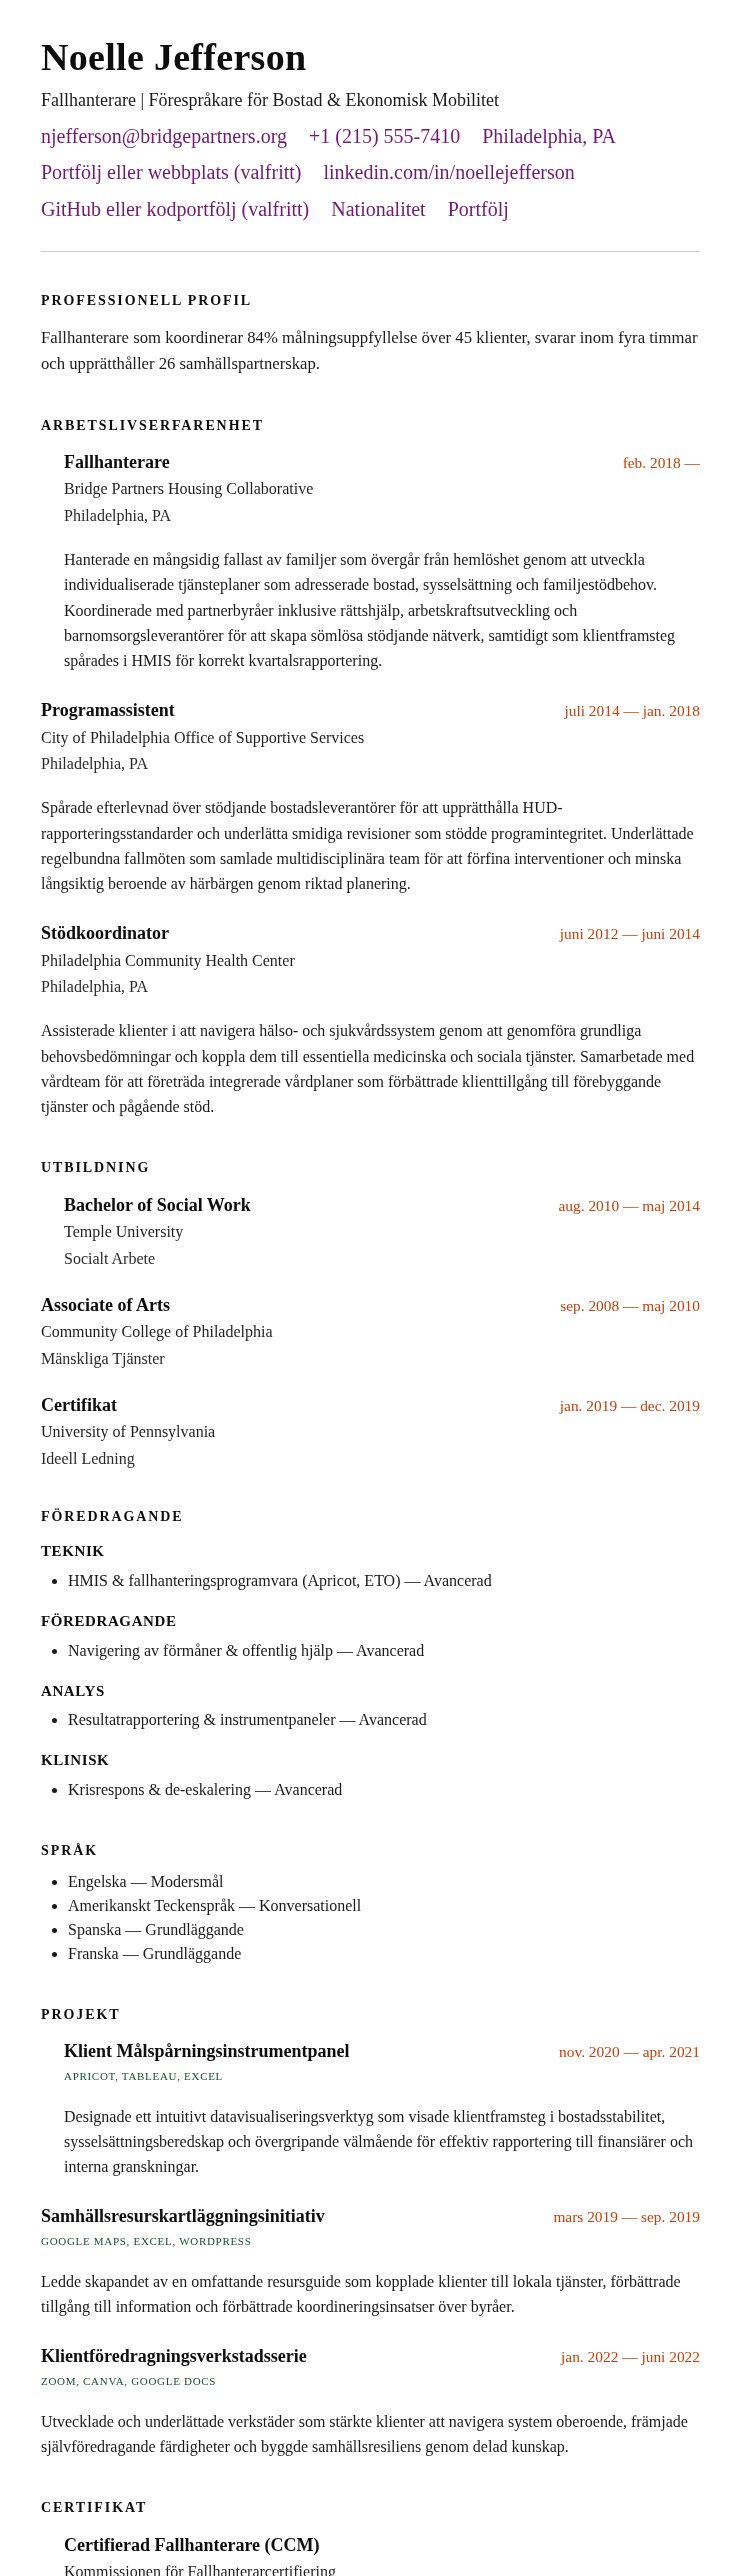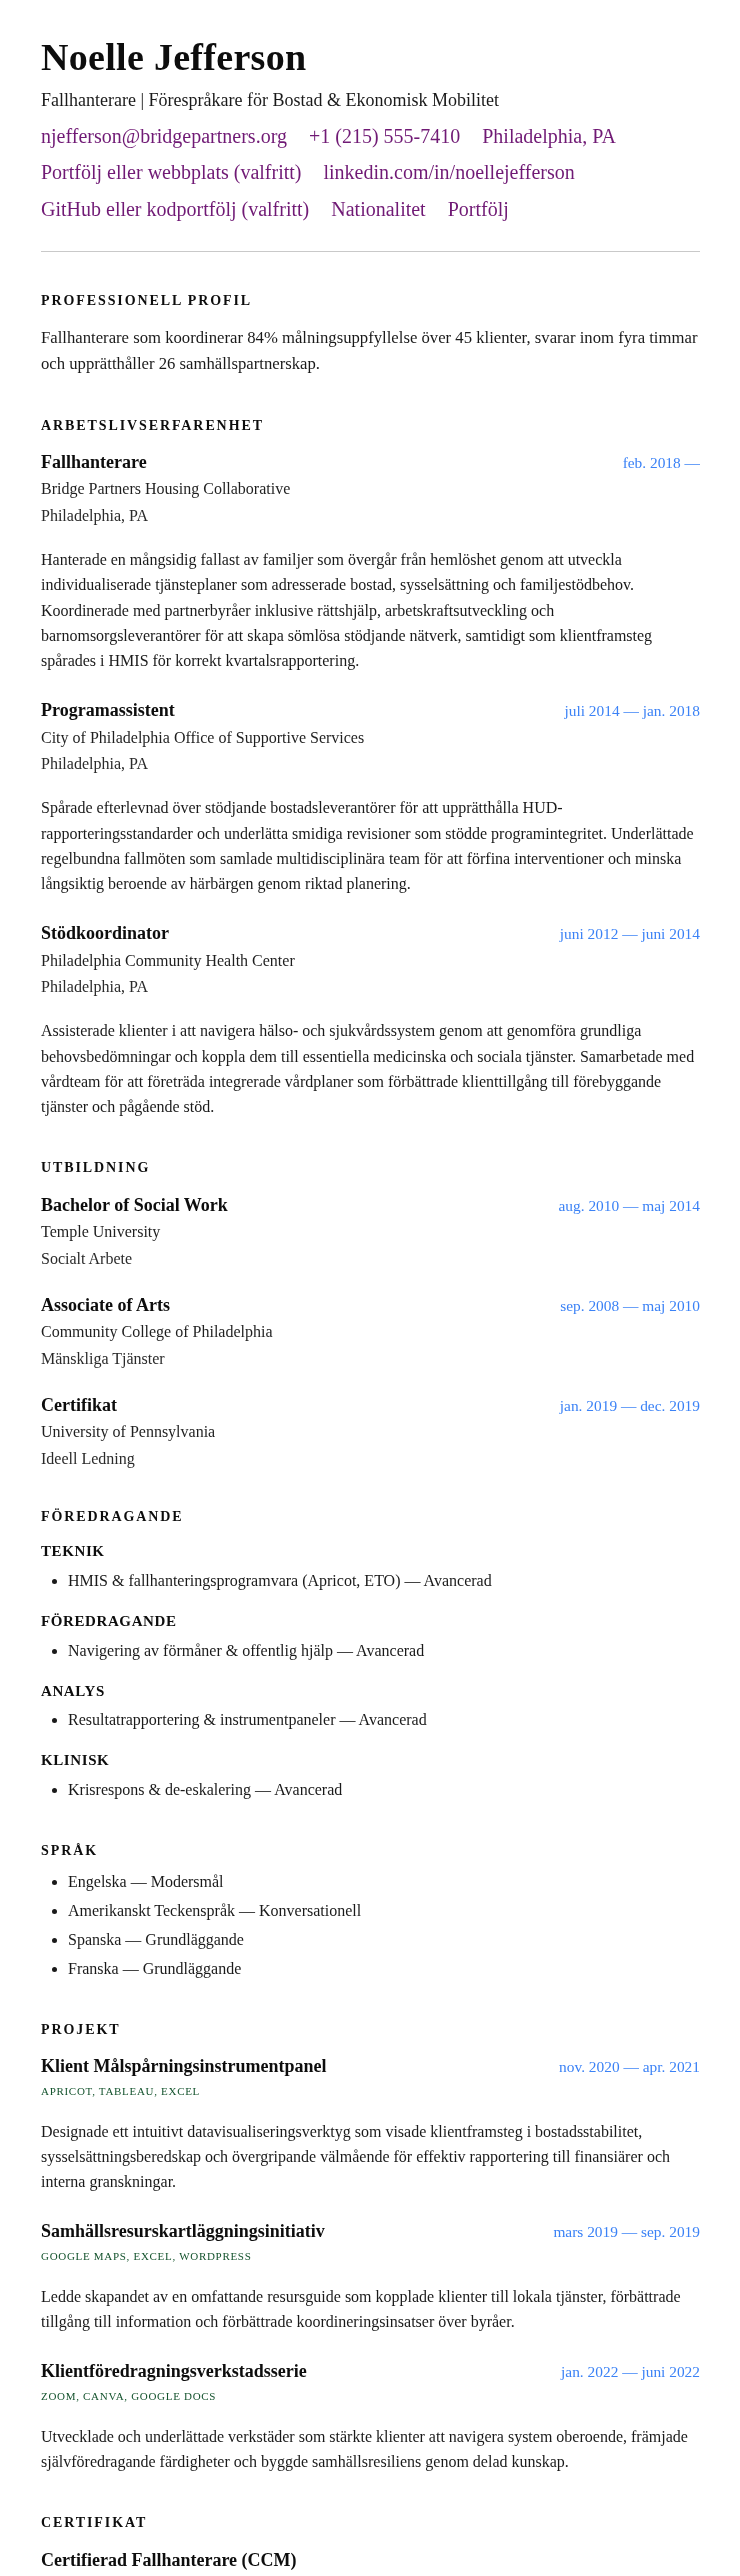--- a/index.html
+++ b/index.html
@@ -22,37 +22,37 @@
   
   .section-heading {
     font-size: 14px; font-weight: 700; letter-spacing: 1.9px;
     margin-top: 41px; color: #0d0d0d;
   }
   .section-body { margin-top: 2.5px; }
   .lead-text { font-size: 16.7px; line-height: 1.55; margin-top: 16px; color: #1a1a1a; }
 
   
   .entry { margin-top: 27px; }
-  .entry:first-of-type { margin-top: 18.5px; }
+  .entry:first-of-type { margin-top: 18.5px; margin-left: 23px; }
   .entry-head { display: flex; justify-content: space-between; align-items: baseline; gap: 15px; }
   .entry-title { font-size: 18px; font-weight: 700; color: #0d0d0d; }
-  .entry-date { font-size: 15.4px; color: #3b82f6; white-space: nowrap; }
+  .entry-date { font-size: 15.4px; color: #c2410c; white-space: nowrap; }
   .entry-sub { font-size: 16px; margin-top: 7.4px; color: #1f1f1f; }
   .entry-loc { font-size: 16px; margin-top: 8.6px; color: #2a2a2a; }
   .entry-desc { font-size: 16px; line-height: 1.58; margin-top: 22px; color: #1a1a1a; }
   .entry-tools { font-size: 11px; letter-spacing: 0.7px; margin-top: 7.4px; color: #14532d; }
 
   
   .skill-group { margin-top: 20px; }
   .skill-group:first-of-type { margin-top: 18.5px; }
   .skill-label { font-size: 15px; font-weight: 700; letter-spacing: 0.6px; color: #0d0d0d; }
 
   
   ul.bullets { margin-top: 8.6px; padding-left: 27px; list-style: disc; }
-  ul.bullets li { font-size: 16px; line-height: 1.5; margin-top: 5px; color: #1a1a1a; }
+  ul.bullets li { font-size: 16px; line-height: 1.5; color: #1a1a1a; }
   ul.bullets.tight { margin-top: 11px; }
 </style>
 </head>
 <body>
 
 <div class="page">
 
   <header>
     <h1 class="name">Noelle Jefferson</h1>
     <div class="tagline">Fallhanterare | Förespråkare för Bostad &amp; Ekonomisk Mobilitet</div>

